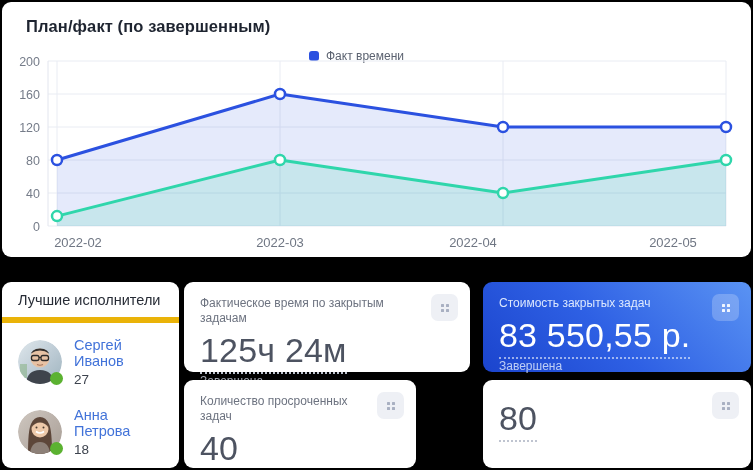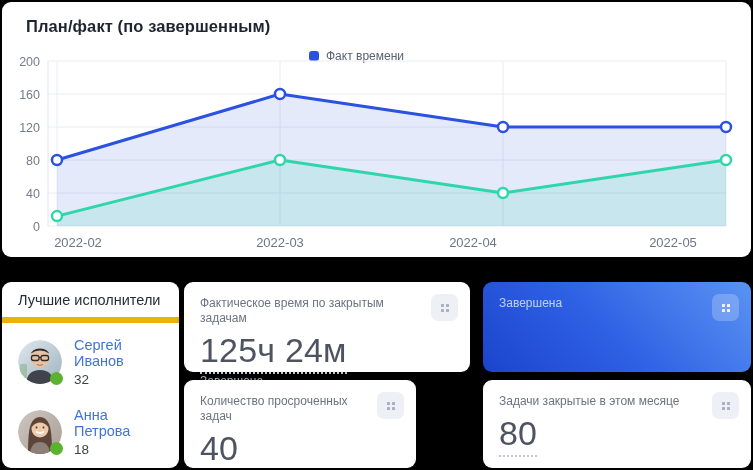--- a/index.html
+++ b/index.html
@@ -142,21 +142,21 @@
           <path d="M12.5 16 Q13 8.5 22 8.5 Q31 8.5 31.5 16 L31 13.5 Q27 10.5 22 10.5 Q17 10.5 13 13.5 Z" fill="#35302d"></path>
           <rect x="13.5" y="15.5" width="7.5" height="5" rx="2" fill="none" stroke="#2e2b29" stroke-width="1.3"></rect>
           <rect x="23" y="15.5" width="7.5" height="5" rx="2" fill="none" stroke="#2e2b29" stroke-width="1.3"></rect>
           <line x1="21" y1="17.5" x2="23" y2="17.5" stroke="#2e2b29" stroke-width="1.2"></line>
           <path d="M19 24.5 Q22 26 25 24.5" stroke="#a8765c" stroke-width="1.1" fill="none"></path>
         </svg>
         <span class="status-dot" style="background: rgb(91, 178, 49);"></span>
       </div>
       <div>
         <div class="performer-name">Сергей Иванов</div>
-        <div class="performer-count">32</div>
+        <div class="performer-count">27</div>
       </div>
     </div>
 
     <div class="performer">
       <div class="avatar-wrap">
         <svg width="44" height="44" viewBox="0 0 44 44">
           <defs>
               <linearGradient id="bgf" x1="0" y1="0" x2="1" y2="1">
             <stop offset="0" stop-color="#cfc7c0"></stop>
                 <stop offset="1" stop-color="#a79d95"></stop>
@@ -190,20 +190,22 @@
       <span class="drag-dots">
         <i></i>
         <i></i>
         <i></i>
         <i></i>
       </span>
     </div>
 </div>
 
 <div class="panel card blue" id="card-cost">
+  <div class="card-label">Стоимость закрытых задач</div>
+  <div class="card-value">83 550,55 р.</div>
   <div class="card-sub">Завершена</div>
   <div class="drag-handle">
       <span class="drag-dots">
         <i></i>
         <i></i>
         <i></i>
         <i></i>
       </span>
     </div>
 </div>
@@ -216,21 +218,20 @@
       <span class="drag-dots">
         <i></i>
         <i></i>
         <i></i>
         <i></i>
       </span>
     </div>
 </div>
 
 <div class="panel card" id="card-closed">
-  <div class="card-label">Задачи закрытые в этом месяце</div>
   <div class="card-value">80</div>
   <div class="drag-handle">
       <span class="drag-dots">
         <i></i>
         <i></i>
         <i></i>
         <i></i>
       </span>
     </div>
 </div>

